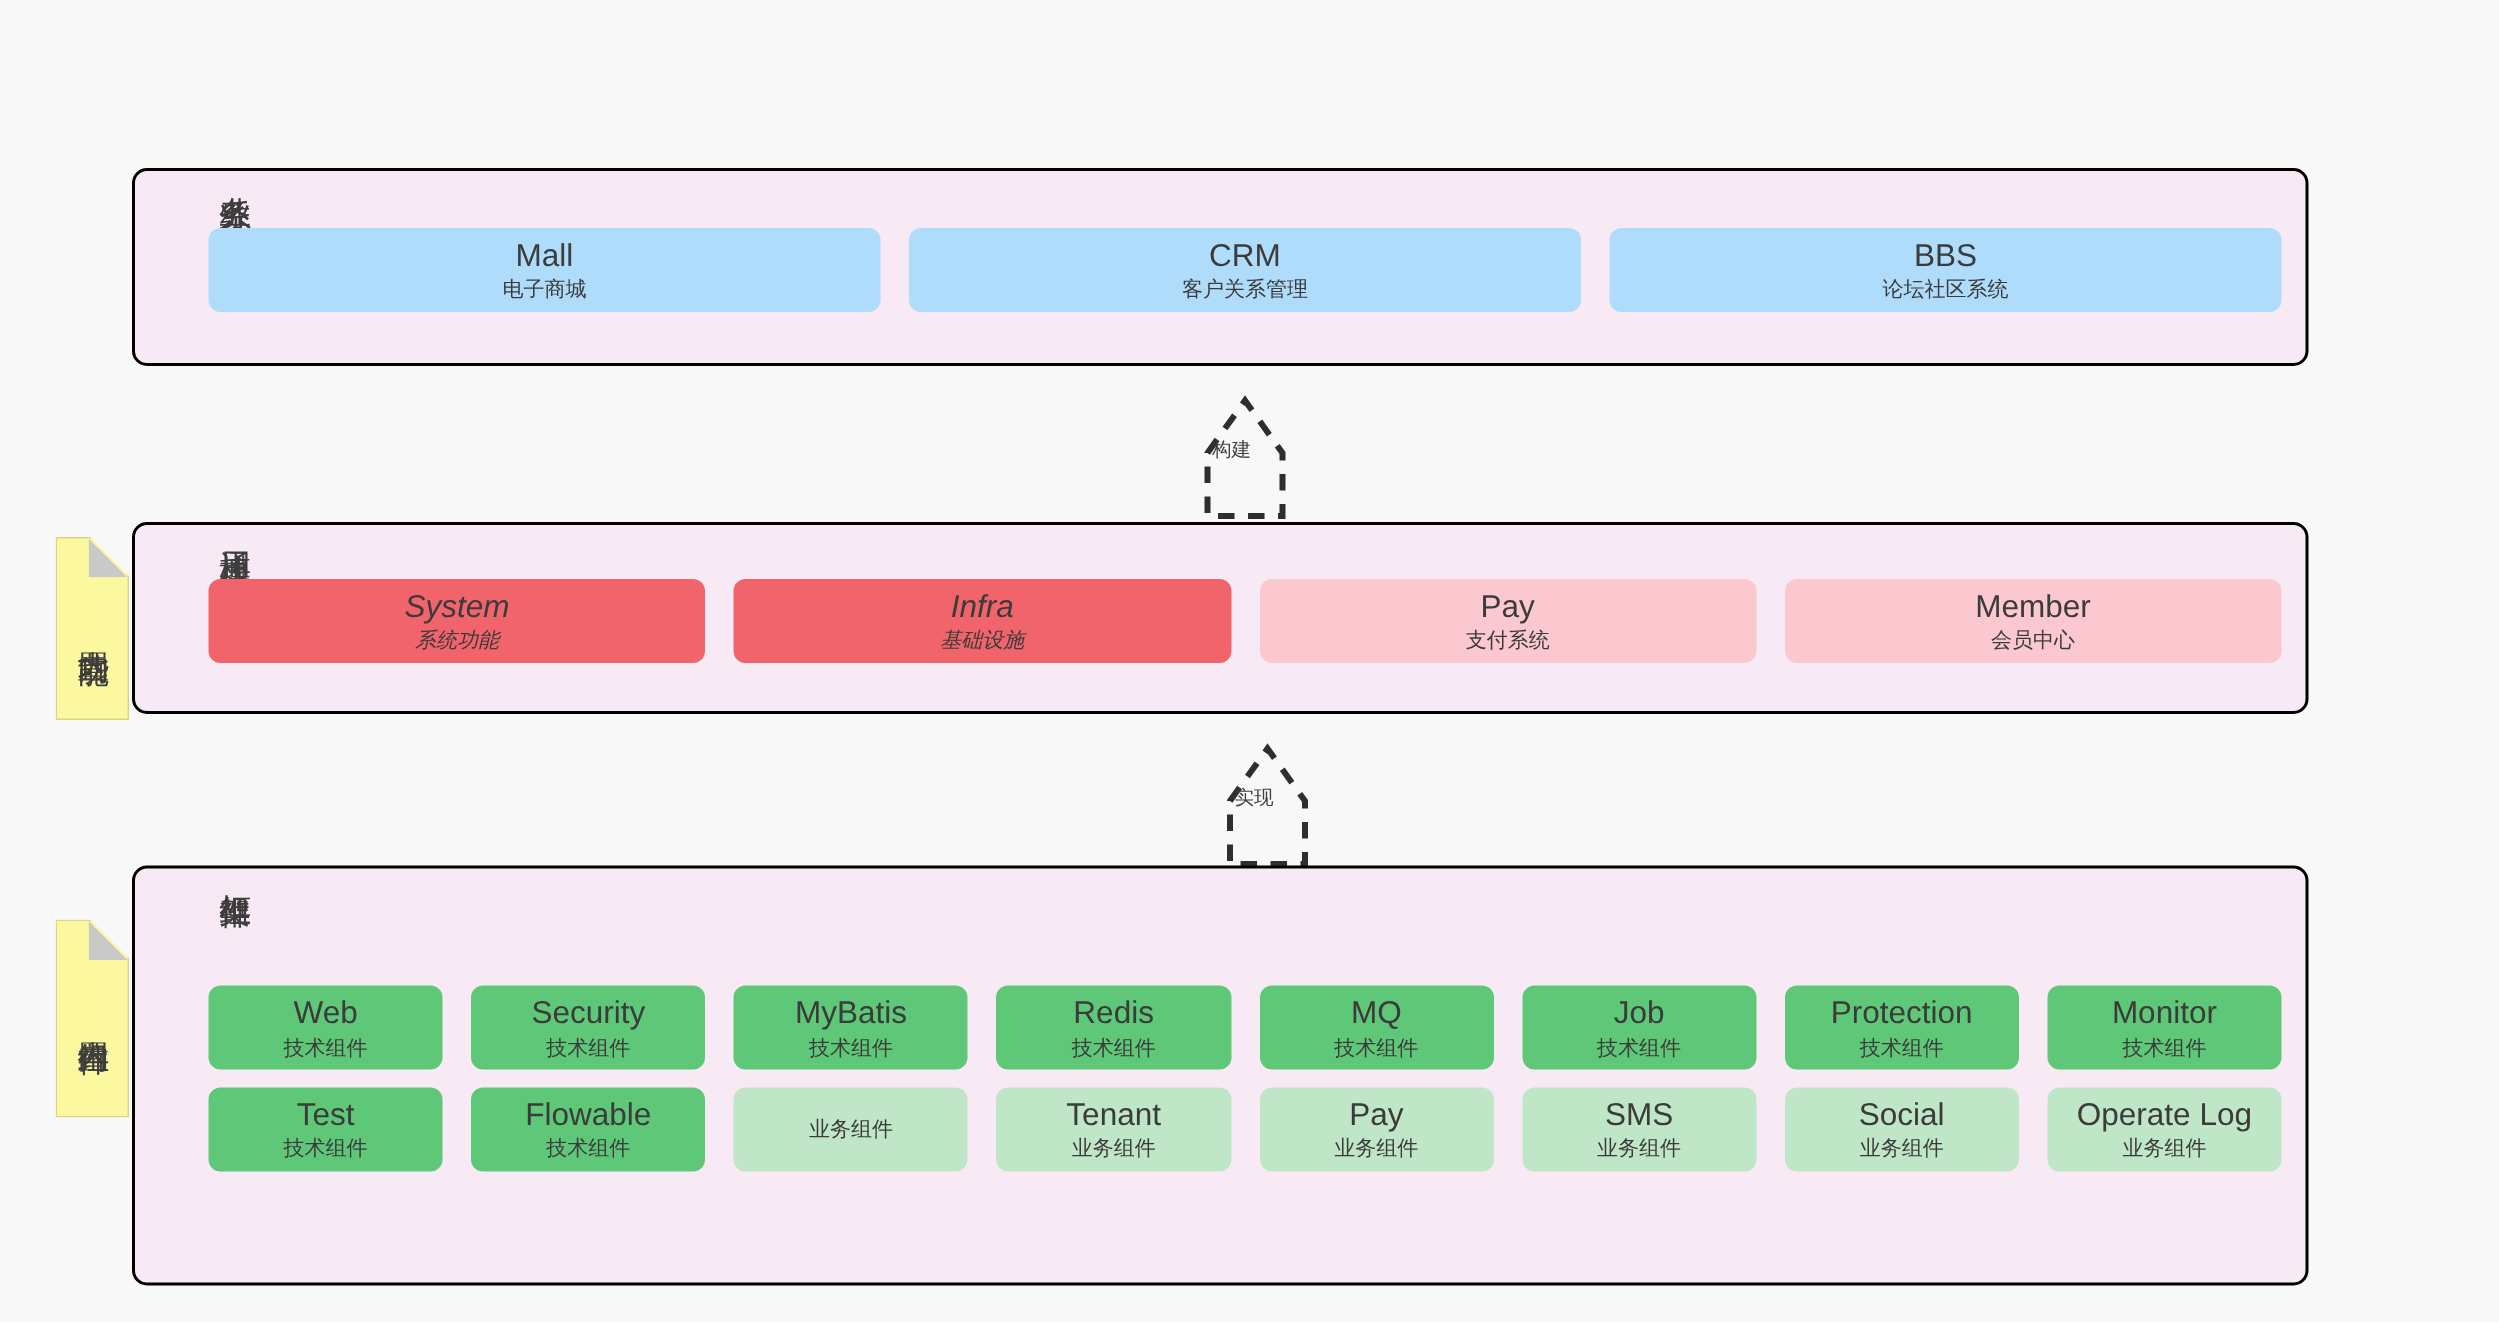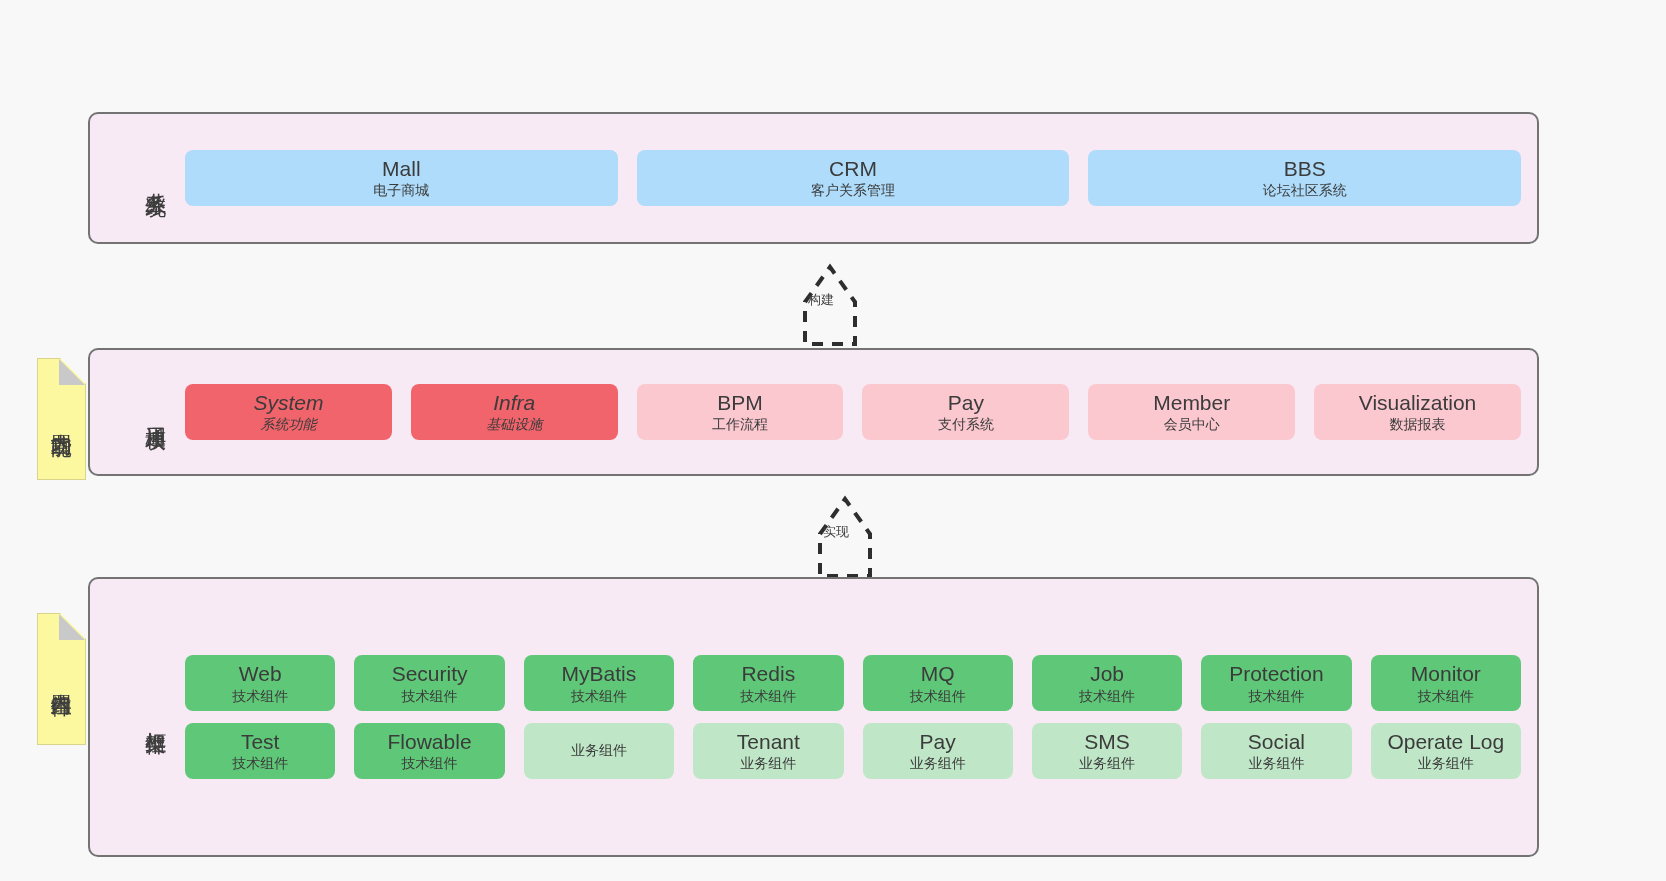--- a/index.html
+++ b/index.html
@@ -18,25 +18,25 @@
 
   #canvas {
     position: absolute;
     inset: 0;
   }
 
   
   .layer {
     position: absolute;
     background: #f8eaf4;
-    border: 2px solid #737373;
+    border: 2px solid #000000;
     border-radius: 10px;
     box-sizing: border-box;
     display: flex;
-    flex-direction: row;
+    flex-direction: column;
     align-items: stretch;
     padding-left: 43px;
   }
 
   .layer-title {
     flex: 0 0 auto;
     width: 46px;
     display: flex;
     align-items: center;
     justify-content: center;
@@ -175,34 +175,26 @@
       <div class="row">
         <div class="node c-red">
           <div class="n-en">System</div>
           <div class="n-cn">系统功能</div>
         </div>
         <div class="node c-red">
           <div class="n-en">Infra</div>
           <div class="n-cn">基础设施</div>
         </div>
         <div class="node c-pink">
-          <div class="n-en">BPM</div>
-          <div class="n-cn">工作流程</div>
-        </div>
-        <div class="node c-pink">
           <div class="n-en">Pay</div>
           <div class="n-cn">支付系统</div>
         </div>
         <div class="node c-pink">
           <div class="n-en">Member</div>
           <div class="n-cn">会员中心</div>
-        </div>
-        <div class="node c-pink">
-          <div class="n-en">Visualization</div>
-          <div class="n-cn">数据报表</div>
         </div>
       </div>
     </div>
   </div>
 
   <svg class="arrow" style="left:770px; top:490px; width:150px; height:92px;" viewBox="0 0 150 92">
     <path d="M 50 44 L 75 9 L 100 44 L 100 86 L 50 86 Z" fill="none" stroke="#2e2e2e" stroke-width="4" stroke-dasharray="11 9" stroke-linejoin="miter" stroke-linecap="butt"></path>
   </svg>
   <div class="arrow-label" style="left:823px; top:523px;">实现</div>
 

